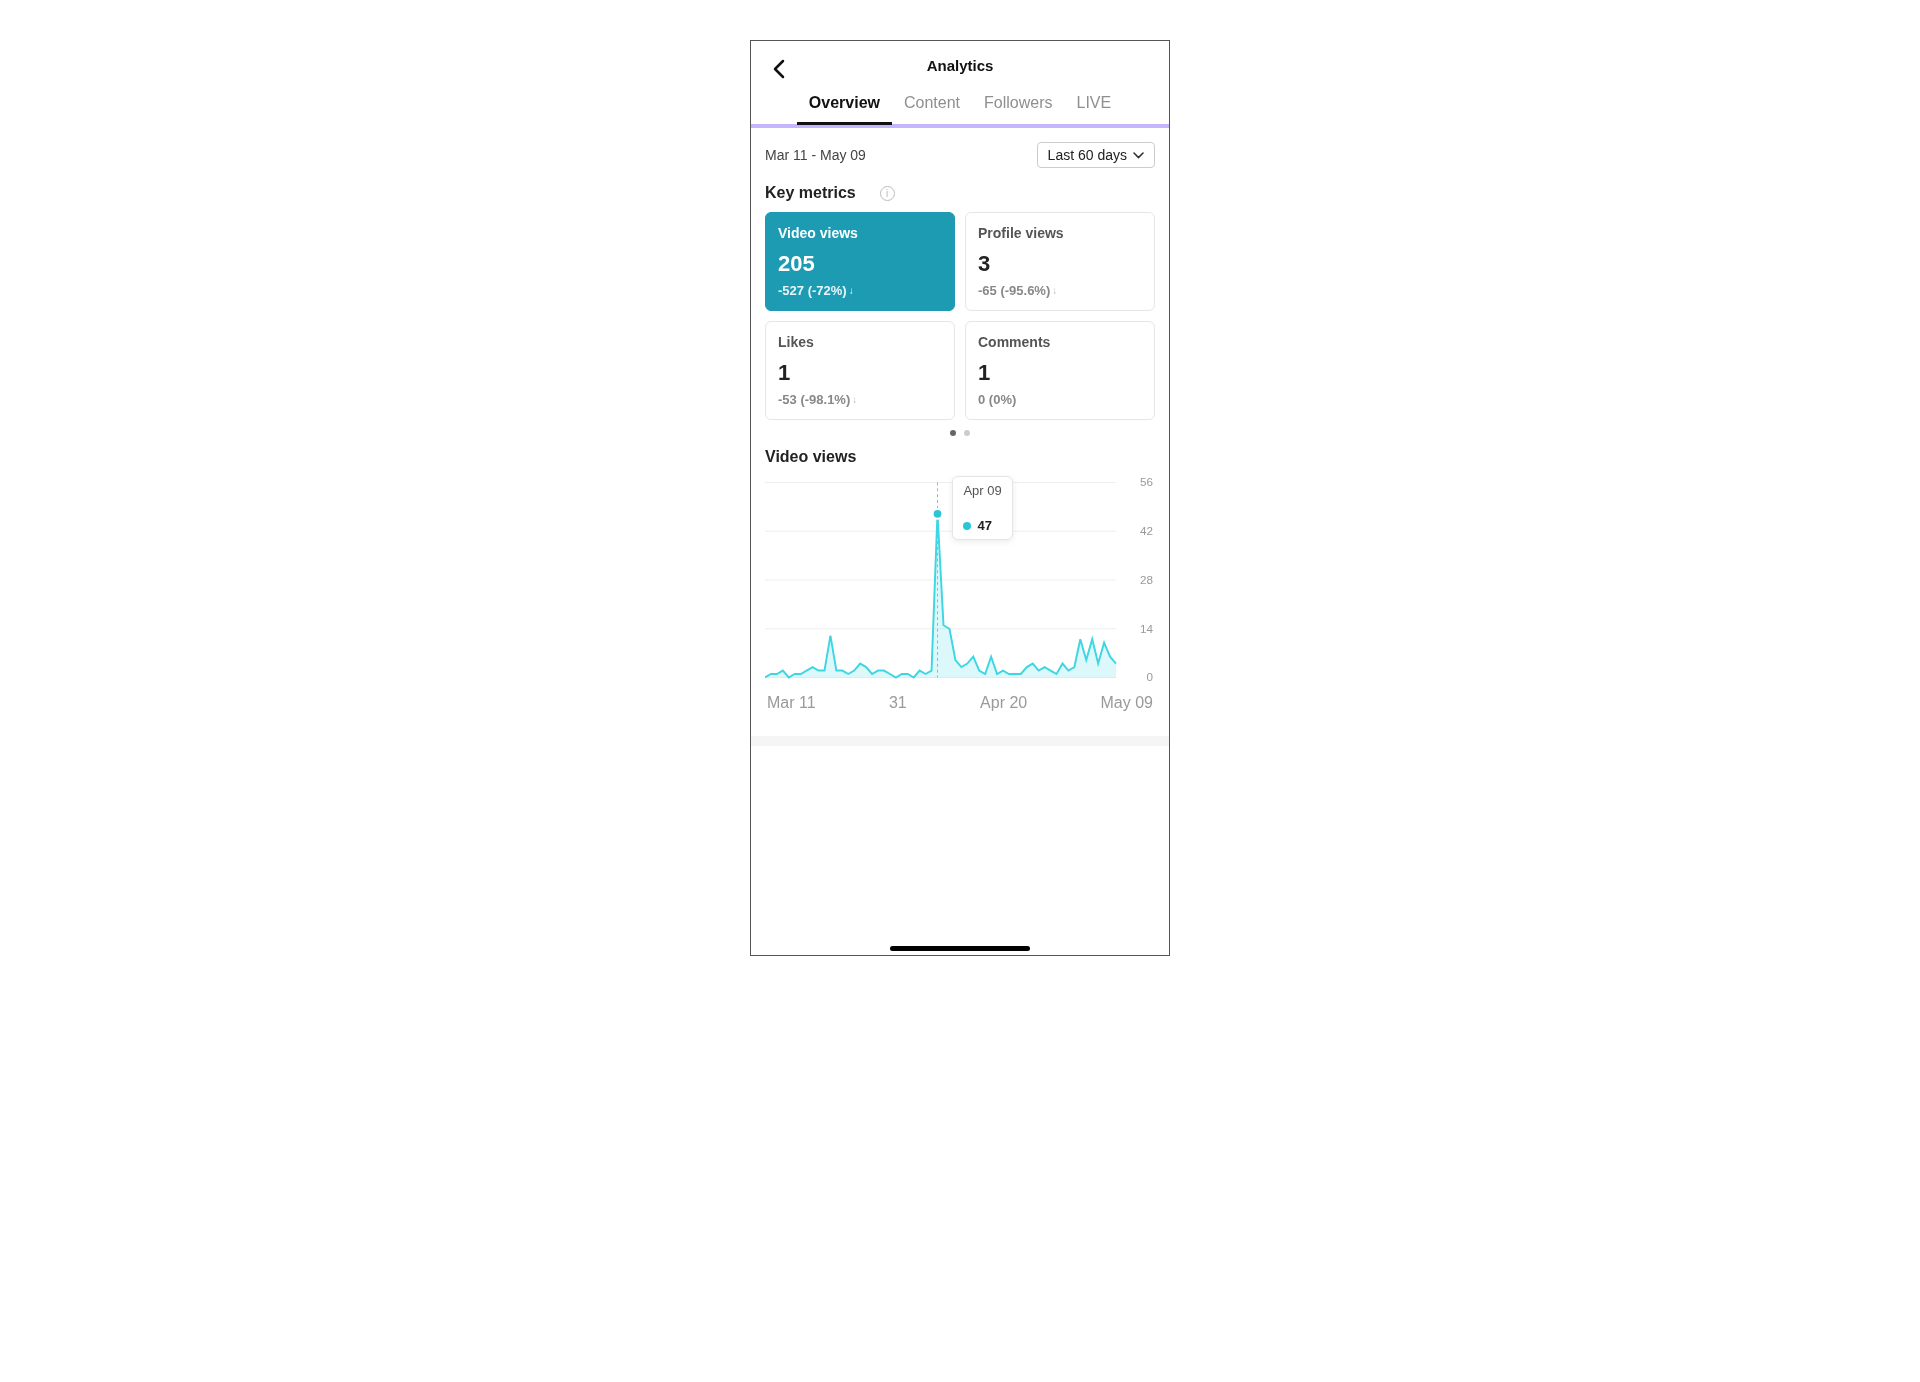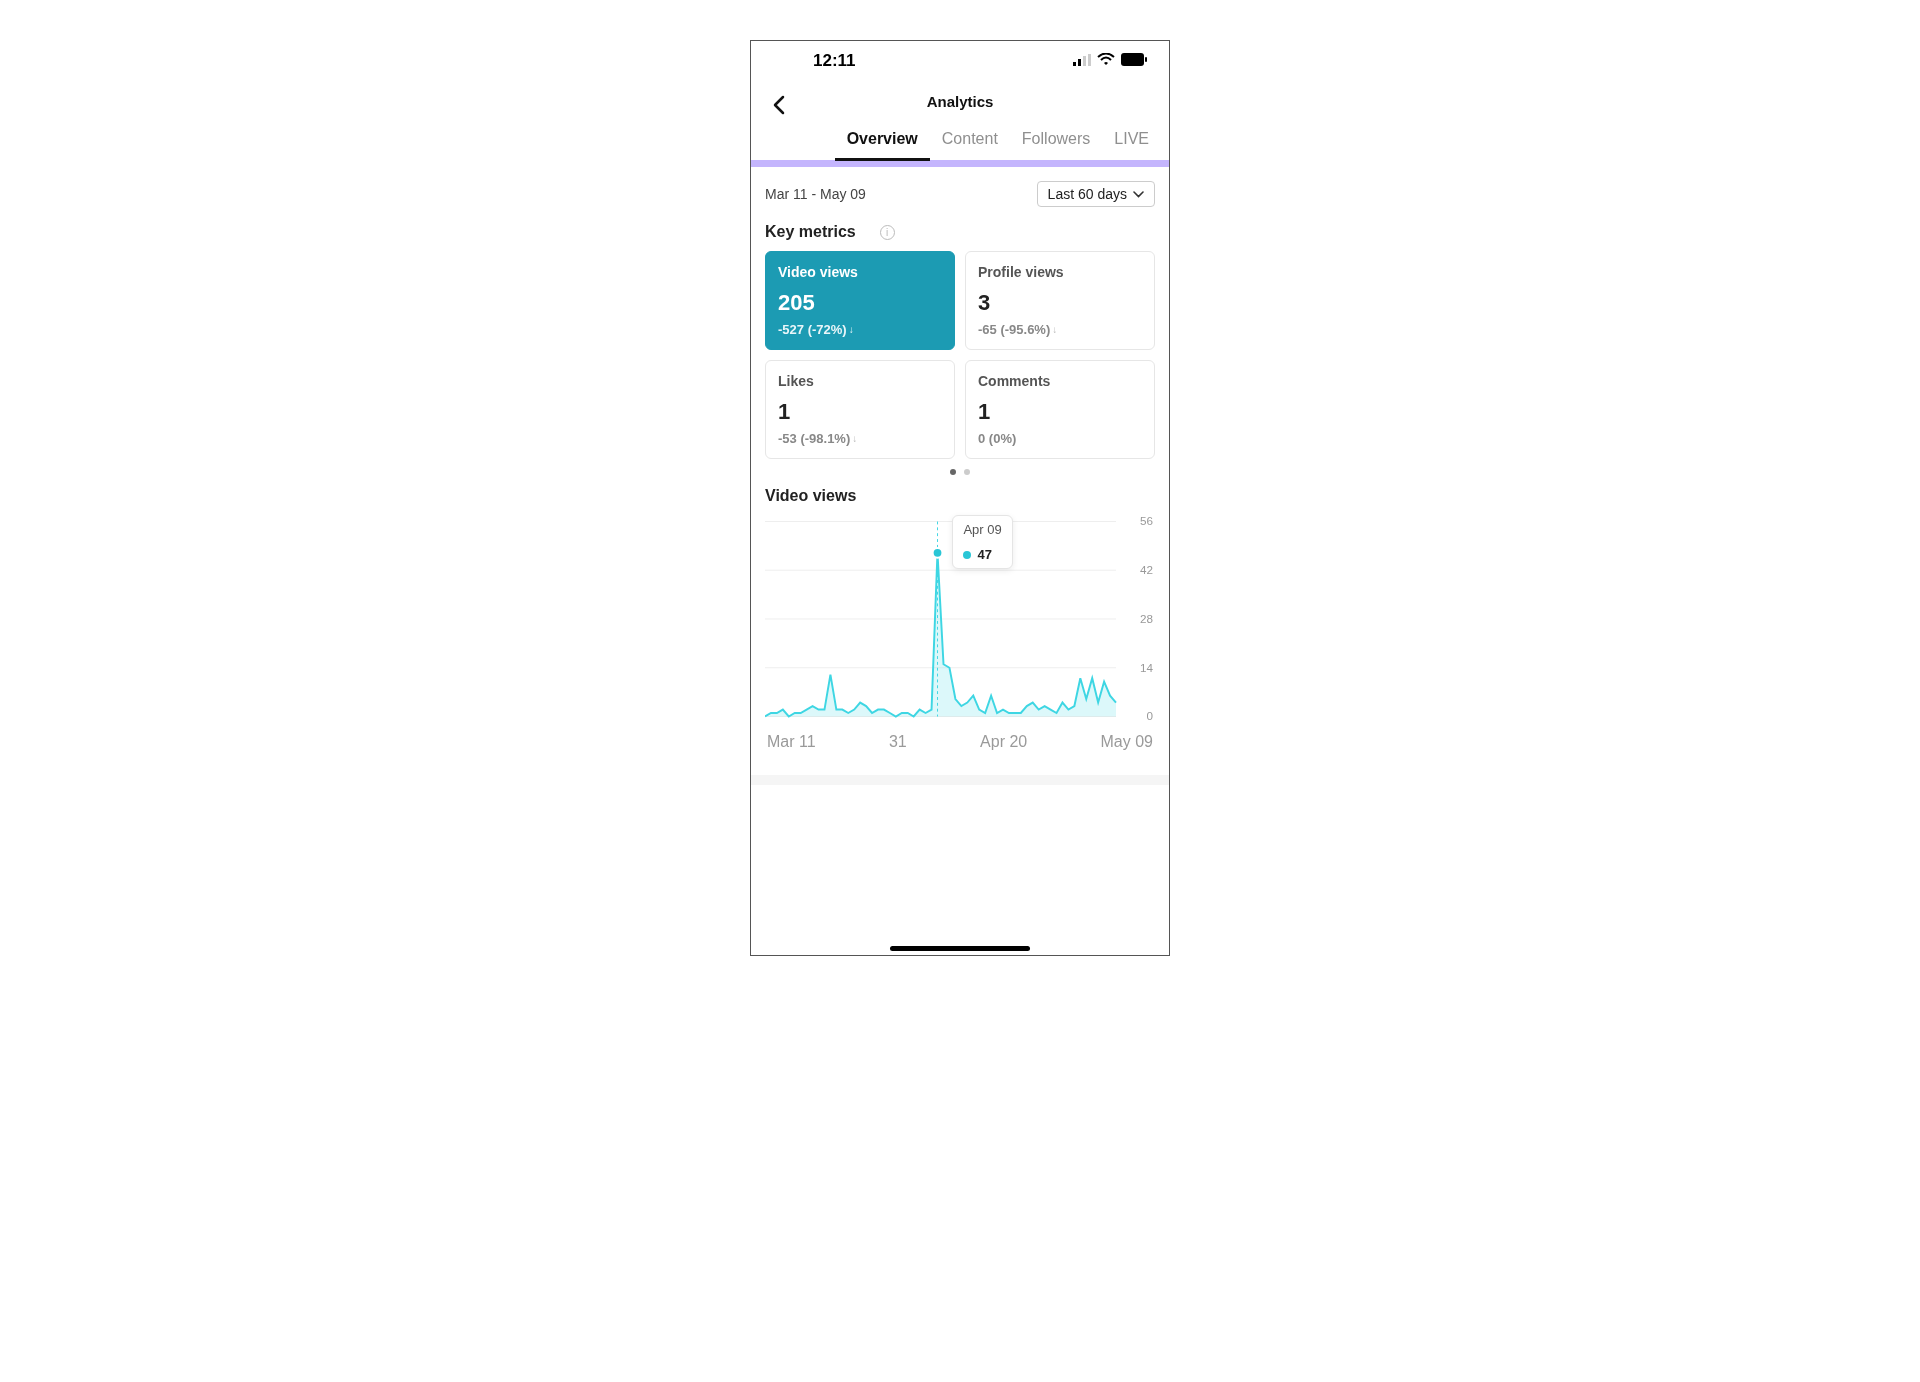--- a/index.html
+++ b/index.html
@@ -46,23 +46,23 @@
     width: 28px;
     height: 28px;
     display: flex;
     align-items: center;
     justify-content: center;
     cursor: pointer;
   }
   .page-title { font-size: 15px; font-weight: 700; color: #111; }
   .tabs {
     display: flex;
-    justify-content: flex-end;
+    justify-content: center;
     padding: 0 8px;
-    border-bottom: 7px solid #c4b5fd;
+    border-bottom: 4px solid #c4b5fd;
   }
   .tab {
     padding: 10px 12px 12px 12px;
     font-size: 16px;
     color: #8f8f8f;
     cursor: pointer;
     position: relative;
     font-weight: 500;
   }
   .tab.active {
@@ -165,21 +165,21 @@
   .tooltip {
     position: absolute;
     background: #fff;
     border: 1px solid #e5e5e5;
     border-radius: 6px;
     box-shadow: 0 2px 6px rgba(0,0,0,0.08);
     padding: 6px 10px;
     font-size: 13px;
     color: #444;
   }
-  .tooltip-date { margin-bottom: 10px; color: #555; }
+  .tooltip-date { margin-bottom: 20px; color: #555; }
   .tooltip-row { display: flex; align-items: center; gap: 6px; font-weight: 600; color: #222; }
   .tooltip-dot { width: 8px; height: 8px; border-radius: 50%; background: #29c6d6; }
   .x-axis {
     display: flex;
     justify-content: space-between;
     font-size: 16px;
     color: #9a9a9a;
     padding: 4px 2px 0 2px;
   }
   .divider { height: 10px; background: #f5f5f5; margin-top: 14px; }
@@ -228,46 +228,20 @@
     height: 5px;
     background: #000;
     border-radius: 3px;
   }
 </style>
 </head>
 <body>
 
 <div class="phone">
 
-  <div class="status-bar">
-    <div class="status-left">12:11</div>
-    <div class="status-right">
-      <span class="signal-icon">
-        <svg width="18" height="12" viewBox="0 0 18 12">
-            <rect x="0" y="8" width="3" height="4" fill="#000"></rect>
-            <rect x="5" y="5" width="3" height="7" fill="#000"></rect>
-            <rect x="10" y="2" width="3" height="10" fill="#ccc"></rect>
-            <rect x="15" y="0" width="3" height="12" fill="#ccc"></rect>
-          </svg>
-      </span>
-      <span class="wifi-icon">
-        <svg width="18" height="13" viewBox="0 0 18 13">
-            <path d="M9 12 L7 10 Q9 8 11 10 Z" fill="#000"></path>
-            <path d="M4 7 Q9 2 14 7" stroke="#000" stroke-width="2" fill="none"></path>
-            <path d="M1 4 Q9 -3 17 4" stroke="#000" stroke-width="2" fill="none"></path>
-          </svg>
-      </span>
-      <span class="battery-icon">
-        <svg width="26" height="13" viewBox="0 0 26 13">
-            <rect x="0" y="0" width="23" height="13" rx="3" fill="#000"></rect>
-            <rect x="24" y="4" width="2" height="5" rx="1" fill="#000"></rect>
-          </svg>
-      </span>
-    </div>
-  </div>
 
   <div class="header">
     <div class="back-btn">
       <svg width="14" height="20" viewBox="0 0 14 20">
           <path d="M11 2 L3 10 L11 18" stroke="#111" stroke-width="2.5" fill="none" stroke-linecap="round" stroke-linejoin="round"></path>
         </svg>
     </div>
     <div class="page-title">Analytics</div>
   </div>
 

